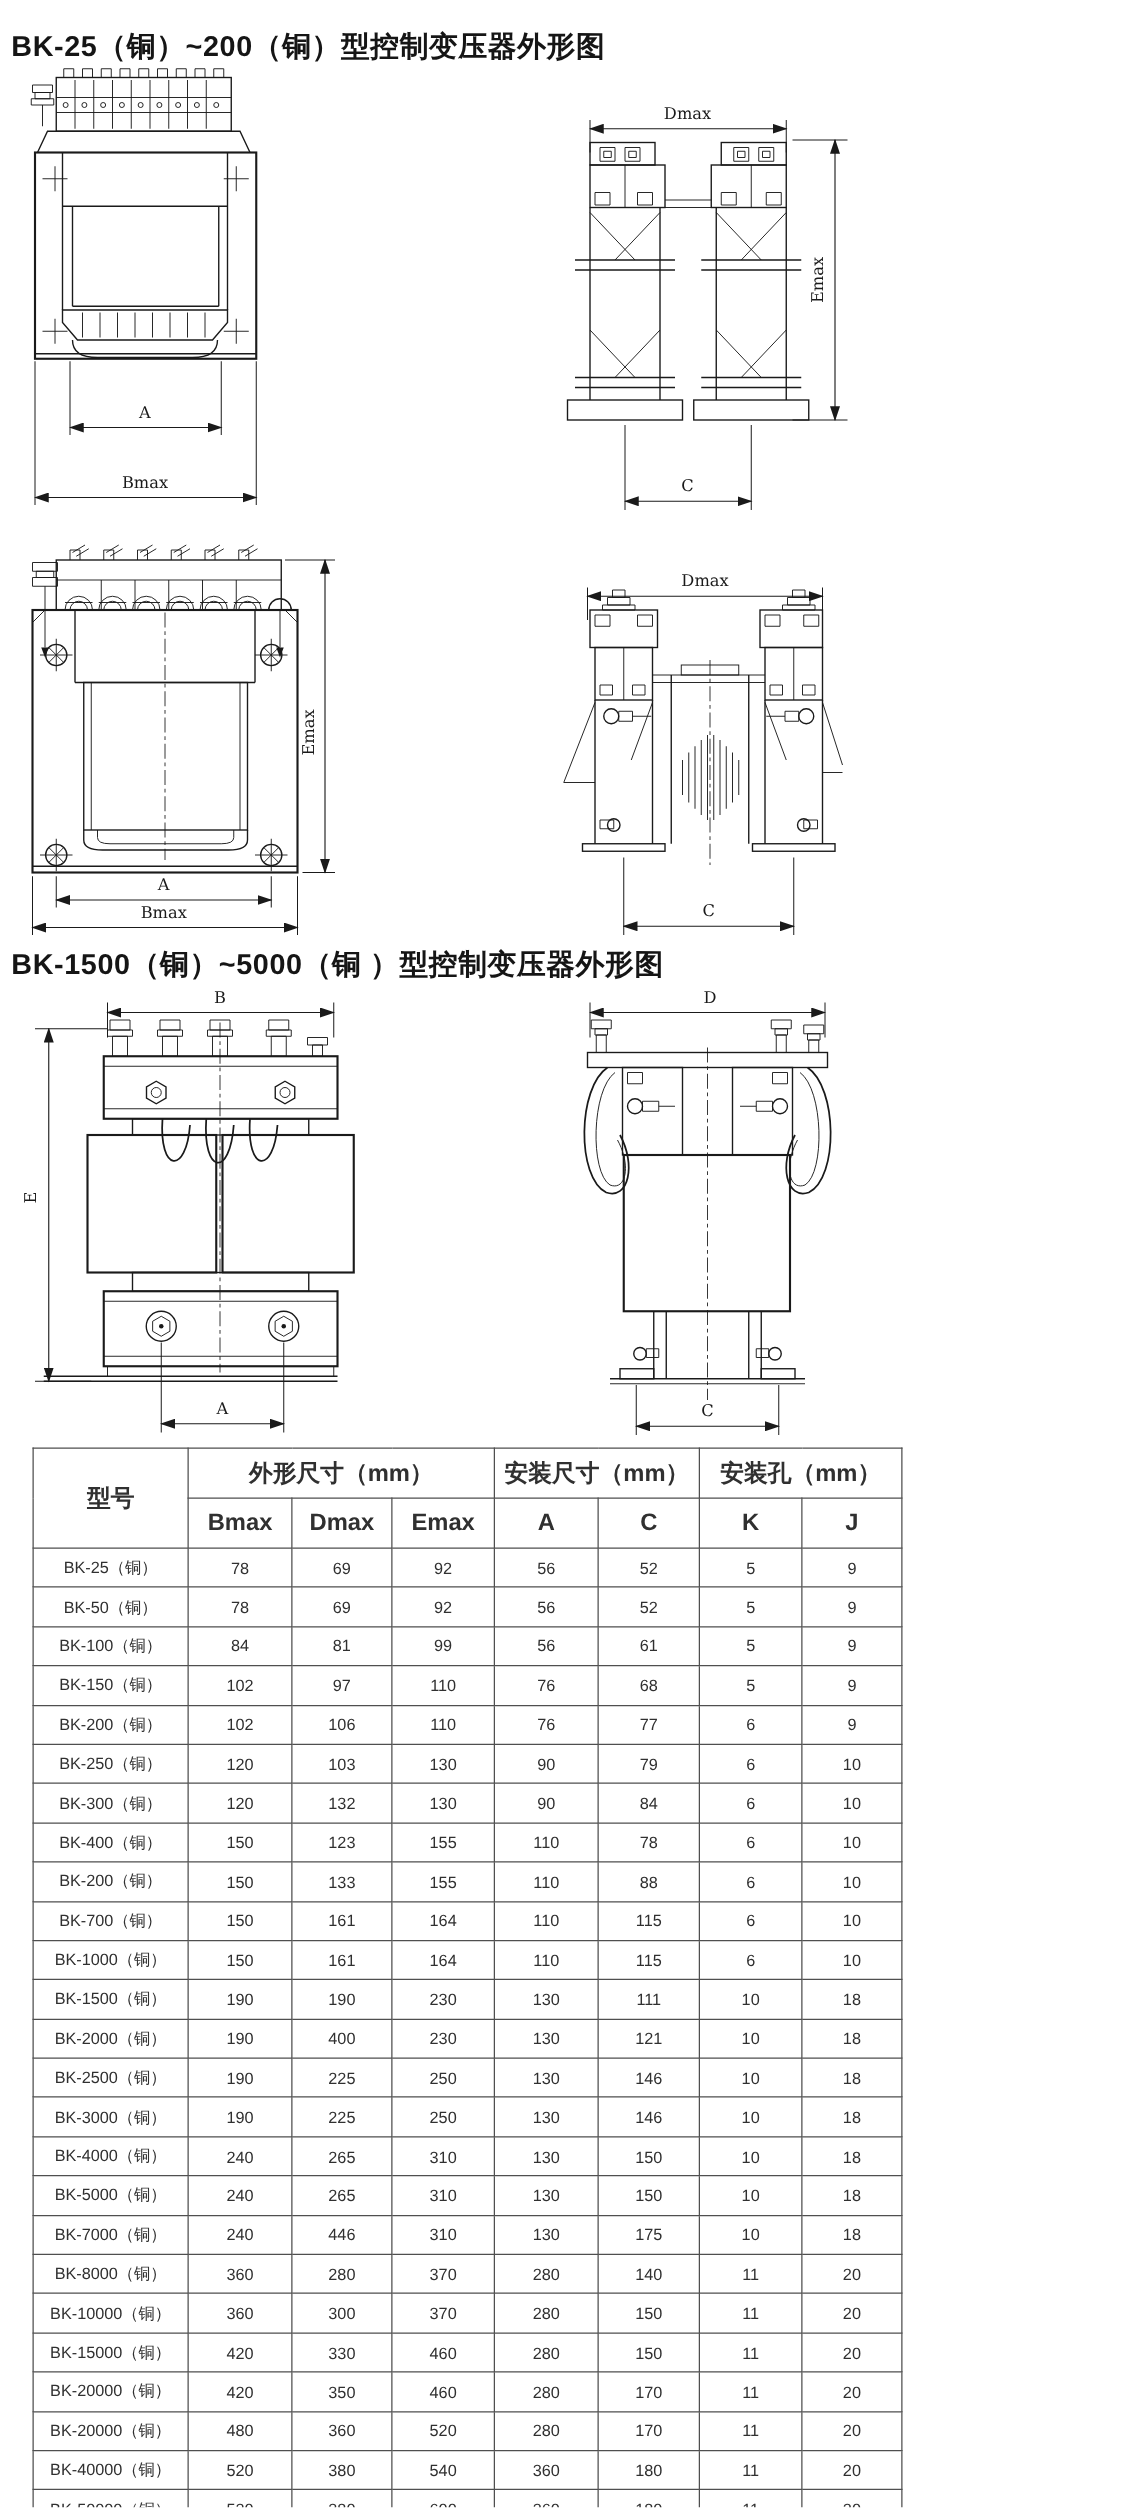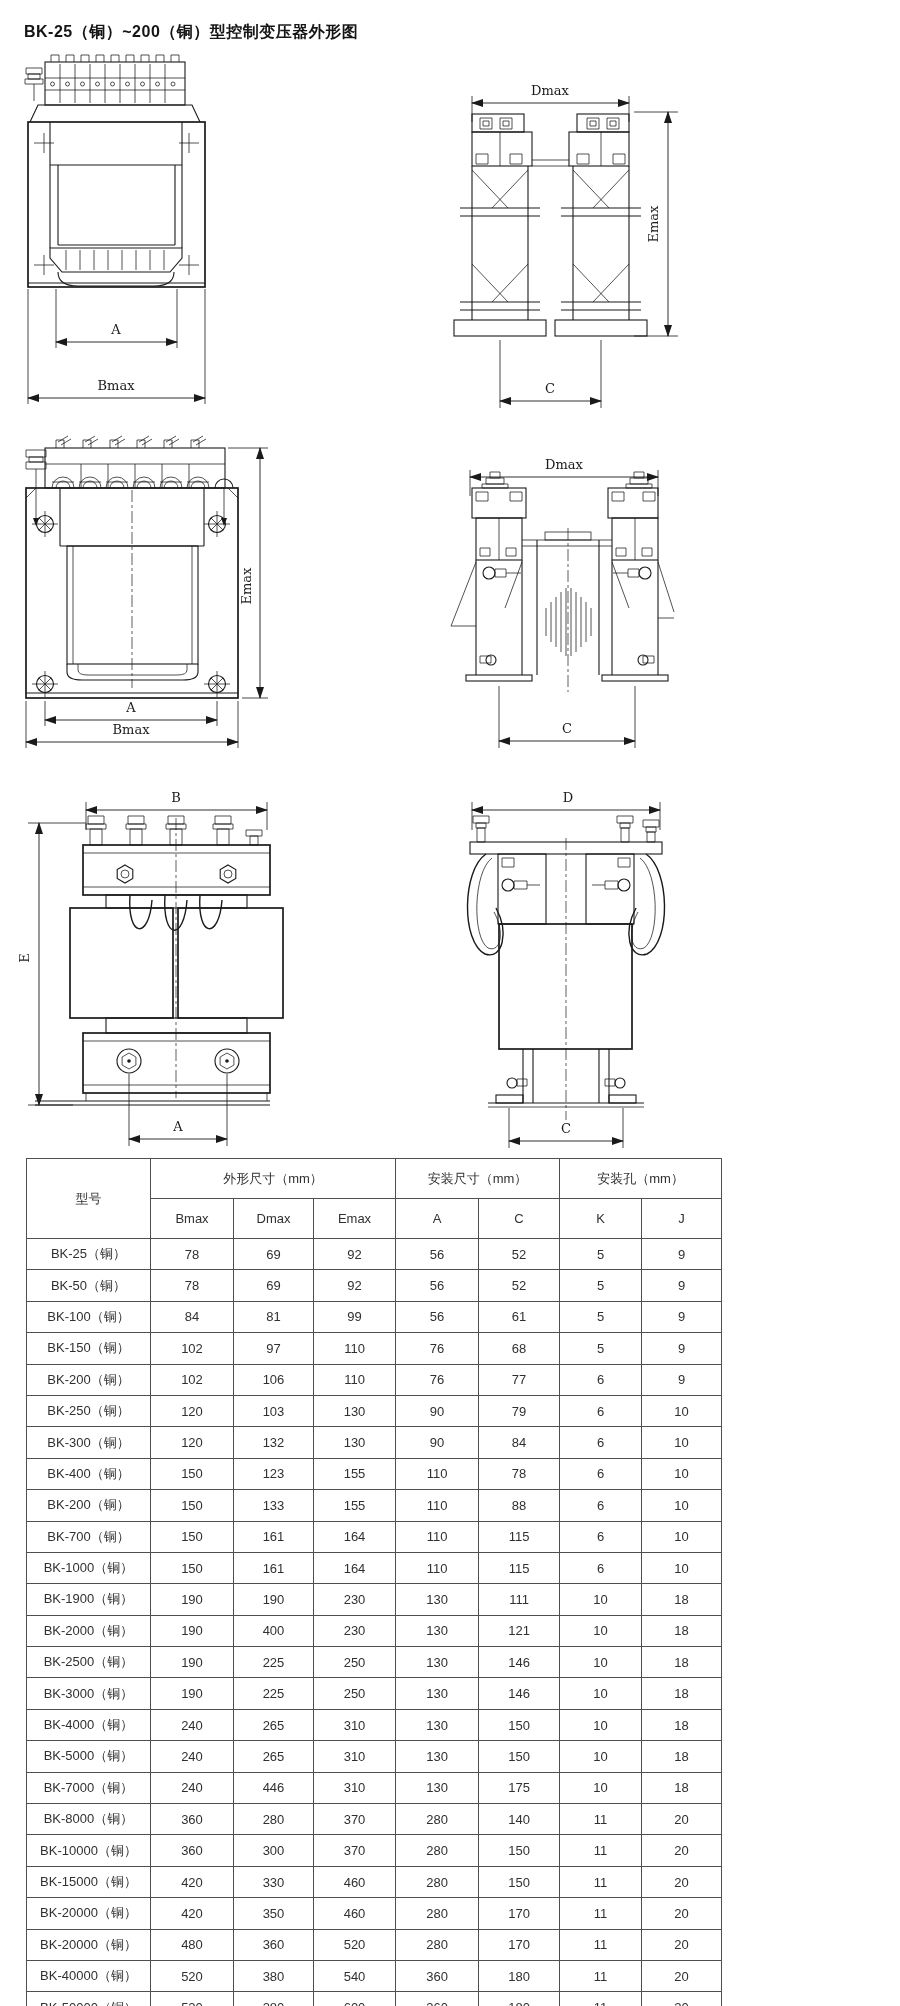--- a/index.html
+++ b/index.html
@@ -1,32 +1,32 @@
 <!DOCTYPE html>
 <html><head>
 <meta charset="utf-8">
 <style>
   html,body{margin:0;padding:0;background:#fff;}
   #page{position:relative;width:900px;height:2006px;background:#ffffff;overflow:hidden;
         font-family:"Liberation Sans",sans-serif;}
-  .sec-title{position:absolute;left:24px;font-size:16px;font-weight:700;color:#151515;
+  .sec-title{position:absolute;left:9px;font-size:23px;font-weight:700;color:#151515;
              letter-spacing:0.5px;white-space:nowrap;text-align:center;}
   svg{position:absolute;overflow:visible;}
   .o2{stroke:#1a1a1a;stroke-width:1.7;fill:none}
   .o1{stroke:#1a1a1a;stroke-width:1.1;fill:none}
   .t{stroke:#1a1a1a;stroke-width:0.75;fill:none}
   .w{stroke:#1a1a1a;stroke-width:1.4;fill:none}
   .ext{stroke:#1a1a1a;stroke-width:0.8;fill:none}
   .dim{stroke:#1a1a1a;stroke-width:0.9;fill:none}
   .cl{stroke:#1a1a1a;stroke-width:0.7;fill:none;stroke-dasharray:12 3 3 3}
   .dimlbl{font-family:"DejaVu Serif",serif;font-size:13px;fill:#1a1a1a;text-anchor:middle}
   .spec-table{position:absolute;left:26px;top:1158px;width:695px;border-collapse:collapse;
               table-layout:fixed;color:#303030;}
   .spec-table th,.spec-table td{border:1px solid #4f4f4f;text-align:center;font-weight:400;padding:0;}
-  .spec-table thead th{height:39px;font-size:13px;}
+  .spec-table thead th{height:39px;font-size:19px;font-weight:bold;}
   .spec-table tbody td{height:30.4px;font-size:13px;}
 </style>
 </head>
 <body>
 
 <div id="page">
 
   <div class="sec-title" style="top:22px">BK-25（铜）~200（铜）型控制变压器外形图</div>
 
   <svg style="left:18px;top:52px" width="210" height="355" viewBox="0 0 210 355">
@@ -214,20 +214,21 @@
       <path class="t" d="M167,100 H257 M167,106 H257"></path>
       <rect x="190" y="92" width="46" height="8" class="t"></rect>
       <path class="t" d="M191,168 V196 M196,162 V202 M201,157 V207 M206,152 V212 M211,148 V216 M216,148 V216 M221,152 V212 M226,157 V207 M231,162 V202 M236,168 V196"></path>
       <line x1="213" y1="88" x2="213" y2="252" class="cl"></line>
     </g>
     <path class="ext" d="M144,246 V308 M280,246 V308"></path>
     <line x1="144" y1="301" x2="280" y2="301" class="dim" marker-start="url(#ar2b)" marker-end="url(#ar2b)"></line>
     <text x="212" y="293" class="dimlbl">C</text>
   </svg>
 
+  <div class="sec-title" style="top:756px">BK-1500（铜）~5000（铜 ）型控制变压器外形图</div>
 
   <svg style="left:18px;top:790px" width="300" height="362" viewBox="0 0 300 362">
     <defs>
         <marker id="ar3a" markerWidth="12" markerHeight="8" refX="11" refY="4" orient="auto-start-reverse" markerUnits="userSpaceOnUse">
           <path d="M0,0 L12,4 L0,8 Z" fill="#1a1a1a"></path>
         </marker>
       </defs>
     <path class="ext" d="M68,12 V40 M249,12 V40"></path>
     <line x1="68" y1="20" x2="249" y2="20" class="dim" marker-start="url(#ar3a)" marker-end="url(#ar3a)"></line>
     <text x="158" y="12" class="dimlbl">B</text>
@@ -459,21 +460,21 @@
           <td>BK-1000（铜）</td>
           <td>150</td>
           <td>161</td>
           <td>164</td>
           <td>110</td>
           <td>115</td>
           <td>6</td>
           <td>10</td>
         </tr>
         <tr>
-          <td>BK-1900（铜）</td>
+          <td>BK-1500（铜）</td>
           <td>190</td>
           <td>190</td>
           <td>230</td>
           <td>130</td>
           <td>111</td>
           <td>10</td>
           <td>18</td>
         </tr>
         <tr>
           <td>BK-2000（铜）</td>

